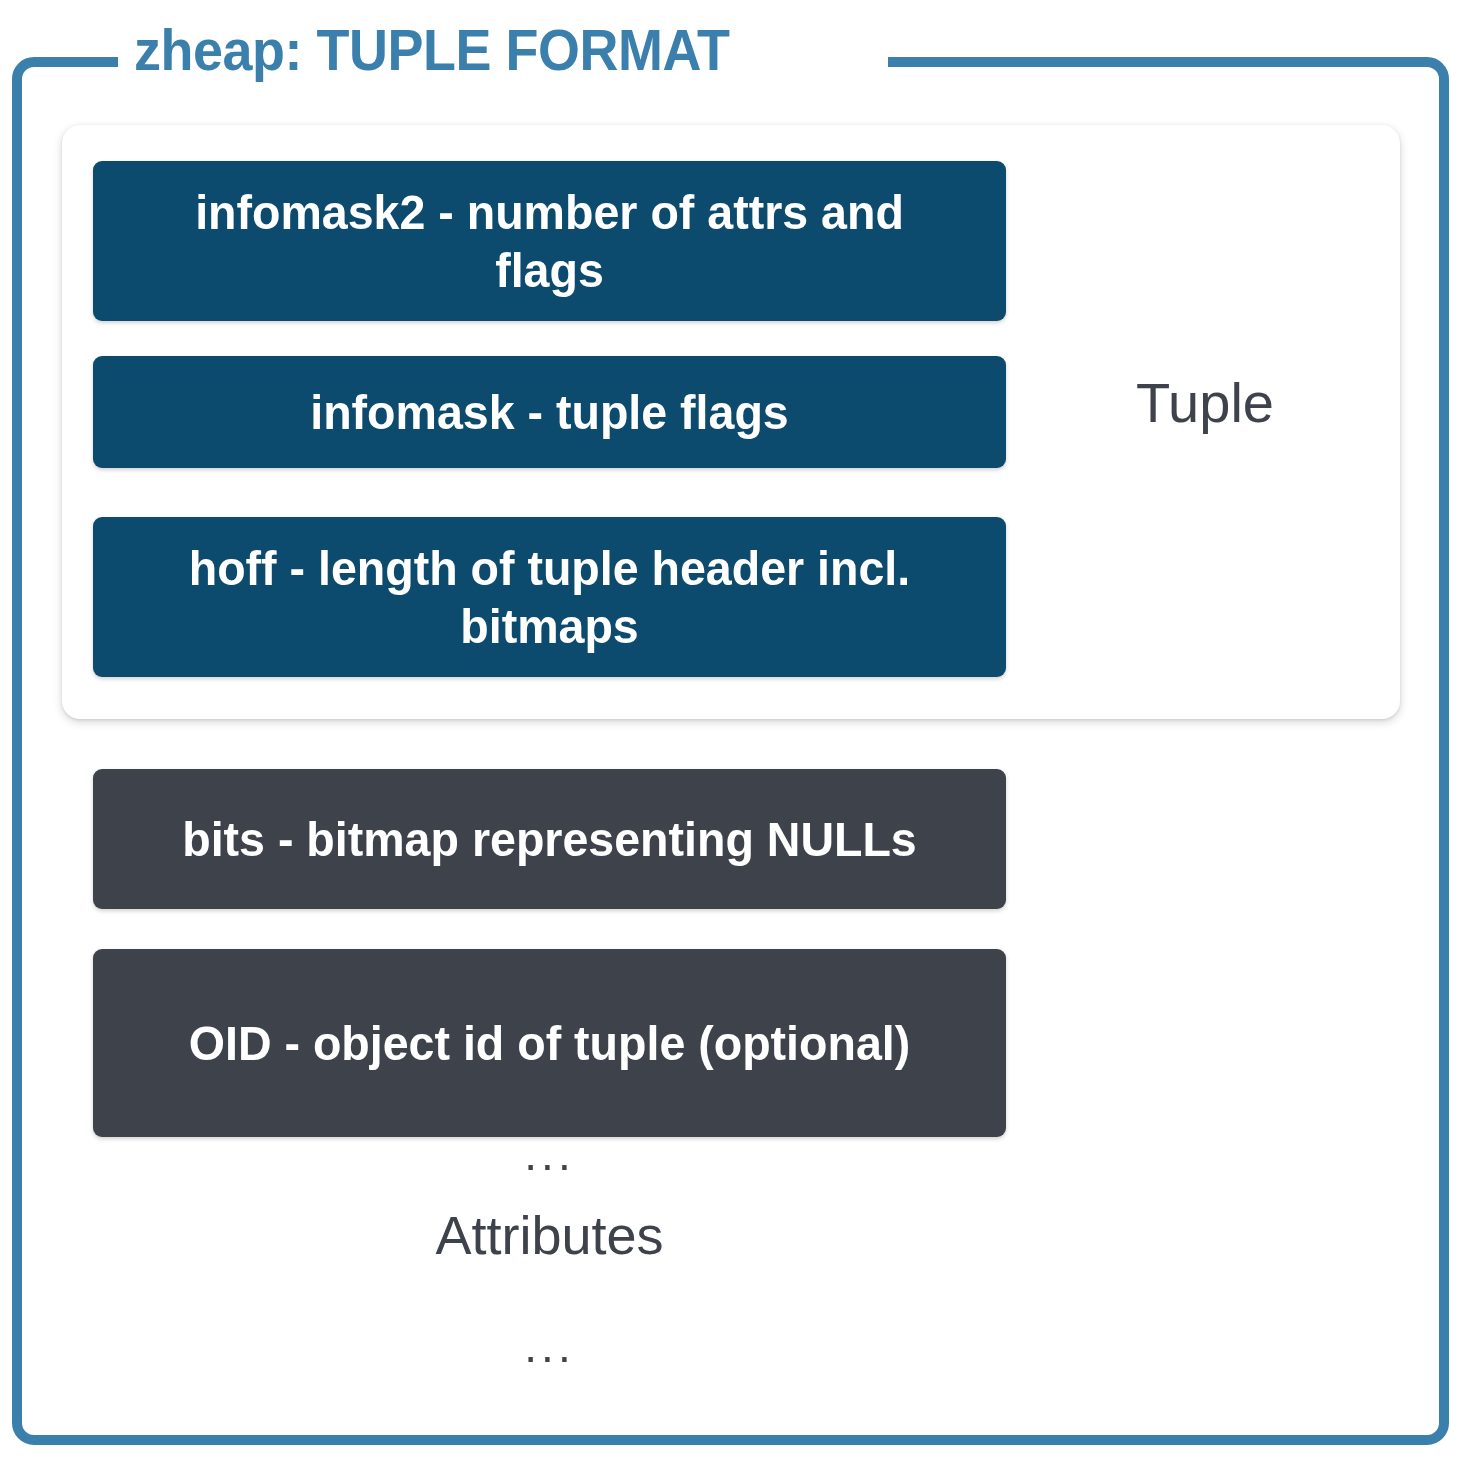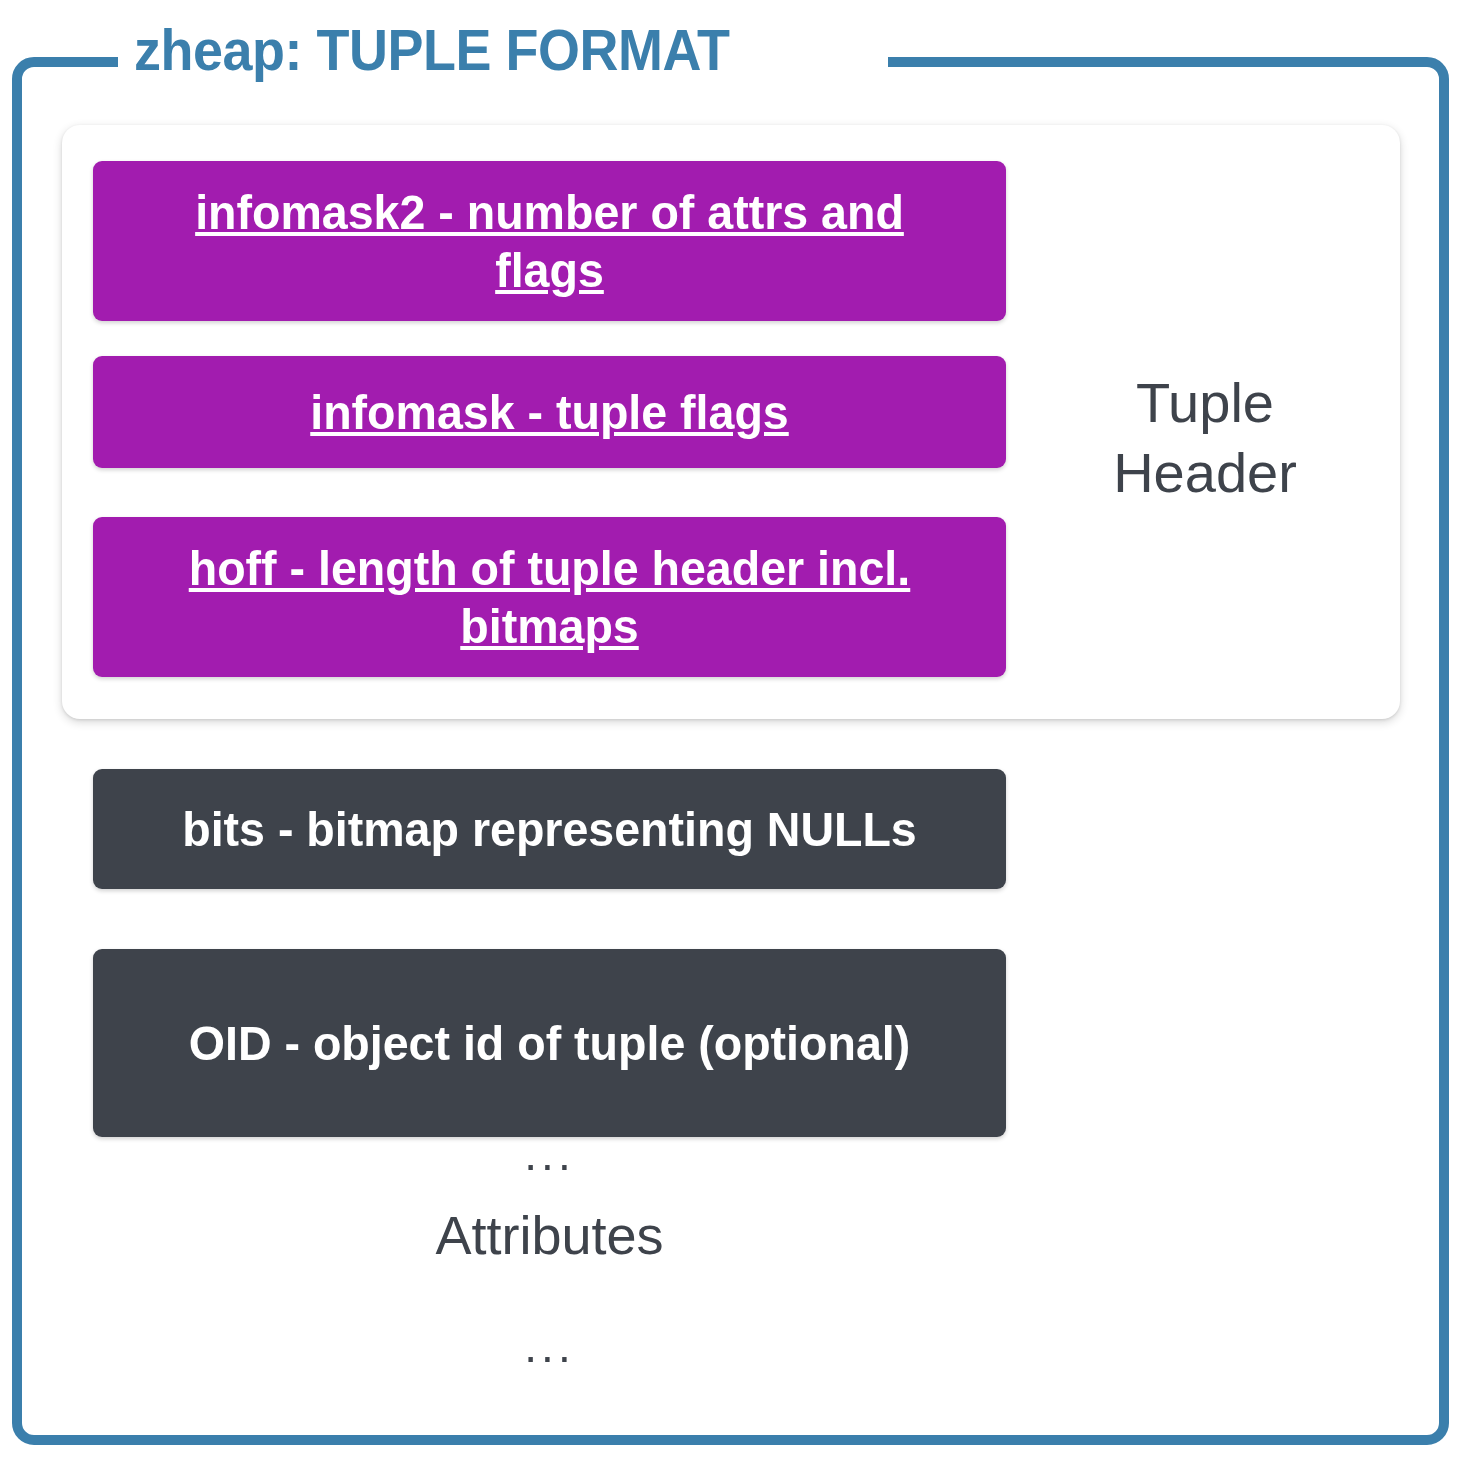--- a/index.html
+++ b/index.html
@@ -102,27 +102,27 @@
     padding: 0 22px;
     box-sizing: border-box;
     box-shadow: 0 2px 4px rgba(0,0,0,0.18);
   }
   .field-box .label {
     display: block;
     width: 100%;
     transform: scaleX(0.95);
   }
 
-  .box-blue { background: #a21caf; text-decoration: underline; }
+  .box-blue { background: #0c4a6e; }
   .box-dark { background: #3E434B; }
 
   .box-infomask2 { top: 161px;  height: 160px; }
   .box-infomask  { top: 356px;  height: 112px; }
   .box-hoff      { top: 517px;  height: 160px; }
-  .box-bits      { top: 769px;  height: 120px; }
+  .box-bits      { top: 769px;  height: 140px; }
   .box-oid       { top: 949px;  height: 188px; }
 
   
   .attr-area {
     position: absolute;
     left: 93px;
     top: 1124px;
     width: 913px;
     text-align: center;
     color: #3E434B;
@@ -163,21 +163,20 @@
   <div class="field-box box-blue box-infomask">
     <span class="label">infomask - tuple flags</span>
   </div>
 
   <div class="field-box box-blue box-hoff">
     <span class="label">hoff - length of tuple header incl. bitmaps</span>
   </div>
 
   <div class="header-right-label">
     <div>Tuple</div>
-    <div>Header</div>
   </div>
 
   <div class="field-box box-dark box-bits">
     <span class="label">bits - bitmap representing NULLs</span>
   </div>
 
   <div class="field-box box-dark box-oid">
     <span class="label">OID - object id of tuple (optional)</span>
   </div>
 

